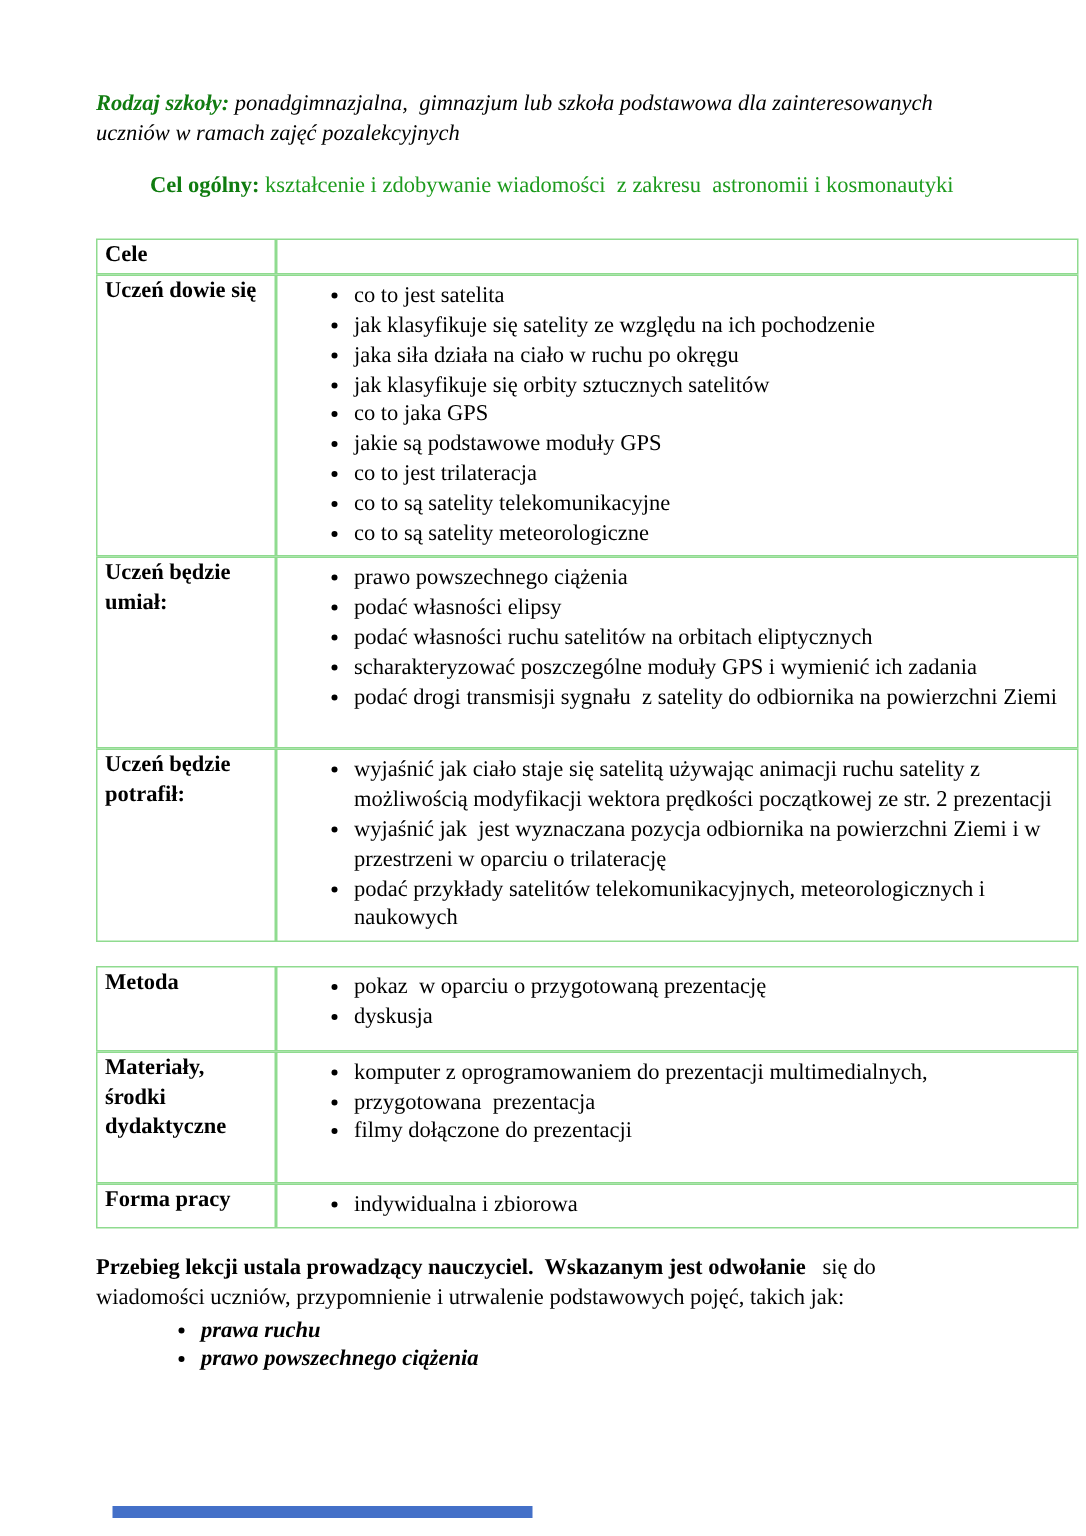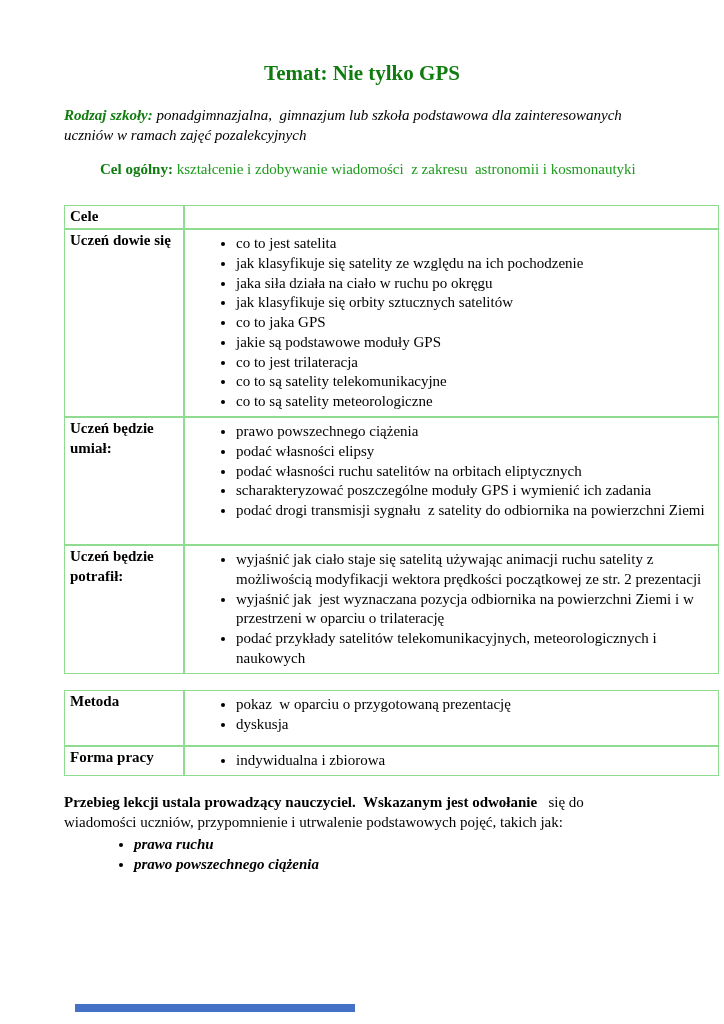--- a/index.html
+++ b/index.html
@@ -49,21 +49,20 @@
   .bottom-bar{
     position:absolute;left:75px;top:1004px;width:280px;height:8px;
     background:var(--blue-bar);
   }
 </style>
 </head>
 <body>
 
 <div class="content">
 
-  <h1 class="doc-title">Temat: Nie tylko GPS</h1>
 
   <div class="intro">
     <div><span class="g-label">Rodzaj szkoły:</span><span> ponadgimnazjalna,  gimnazjum lub szkoła podstawowa dla zainteresowanych uczniów w ramach zajęć pozalekcyjnych</span></div>
   </div>
 
   <div class="goal-line"><span class="g-label">Cel ogólny:</span><span class="g-text"> kształcenie i zdobywanie wiadomości  z zakresu  astronomii i kosmonautyki</span></div>
 
   <table class="tbl1">
     <tbody>
         <tr class="hdr-row">
@@ -116,20 +115,30 @@
         <tr>
       <td class="lbl">Metoda</td>
       <td class="cnt pad-btm-sm">
         <ul class="blist">
               <li>pokaz  w oparciu o przygotowaną prezentację</li>
               <li>dyskusja</li>
             </ul>
       </td>
     </tr>
     <tr>
+      <td class="lbl">Materiały, środki dydaktyczne</td>
+      <td class="cnt pad-btm">
+        <ul class="blist">
+              <li>komputer z oprogramowaniem do prezentacji multimedialnych,</li>
+              <li>przygotowana  prezentacja</li>
+              <li>filmy dołączone do prezentacji</li>
+            </ul>
+      </td>
+    </tr>
+    <tr>
       <td class="lbl">Forma pracy</td>
       <td class="cnt">
         <ul class="blist">
               <li>indywidualna i zbiorowa</li>
             </ul>
       </td>
     </tr>
   </tbody>
     </table>
 

